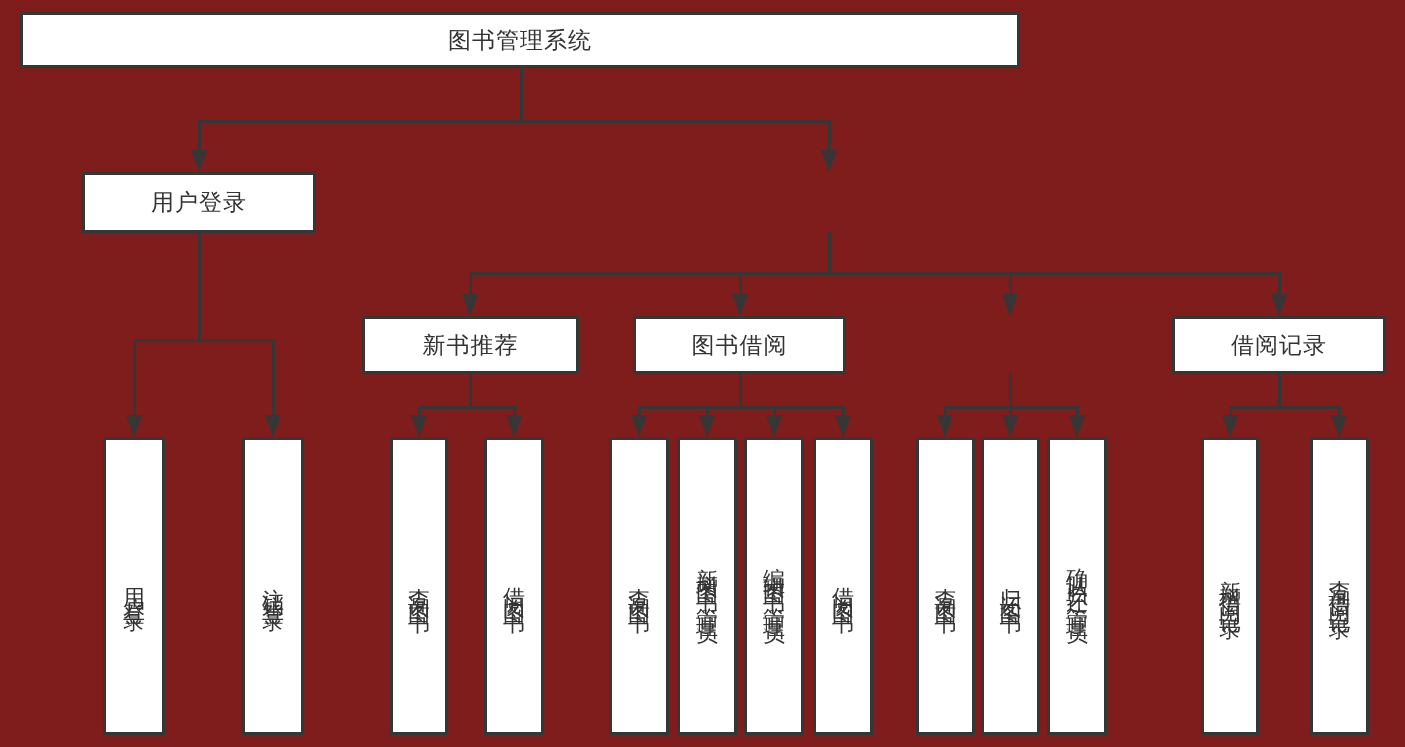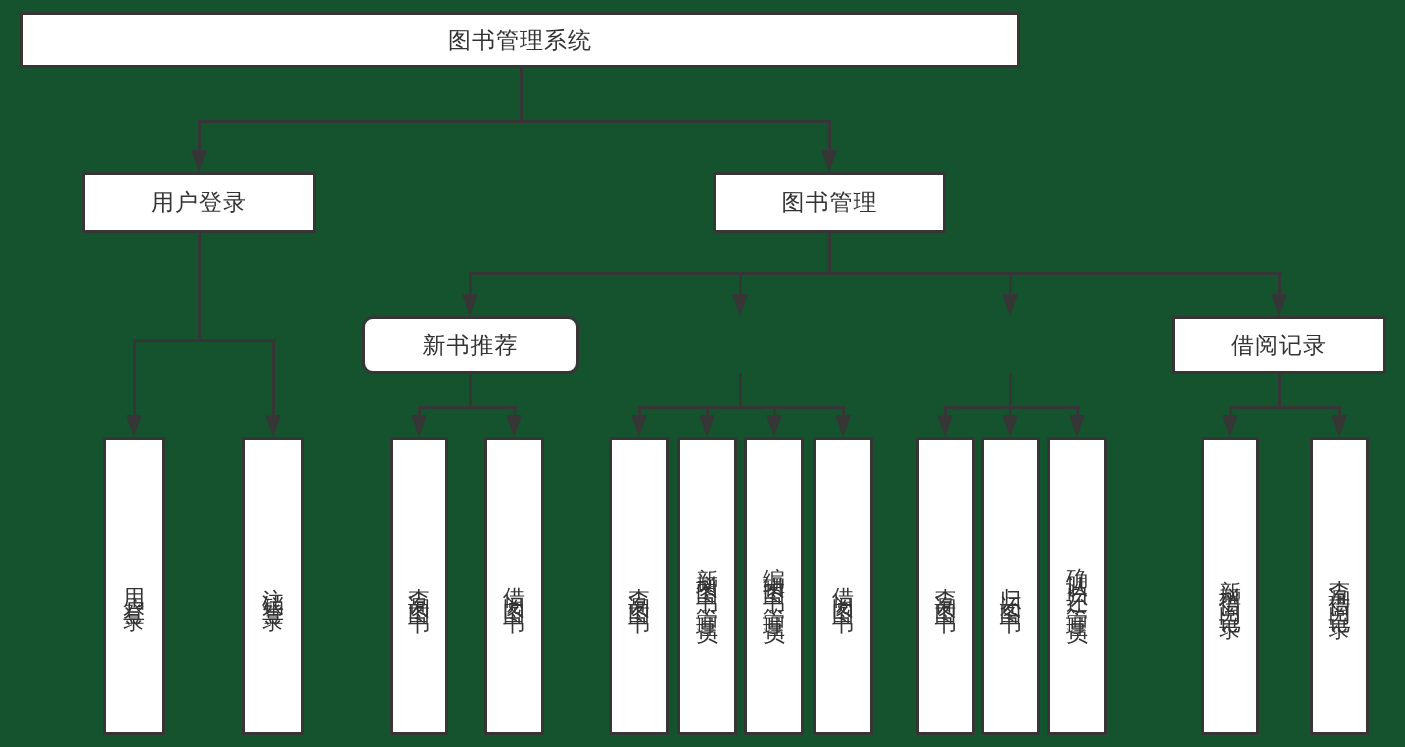--- a/index.html
+++ b/index.html
@@ -1,20 +1,20 @@
 <!DOCTYPE html>
 <html><head>
 <meta charset="utf-8">
 <title>图书管理系统</title>
 <style>
   html,body{margin:0;padding:0;background:#ffffff;}
   .canvas{
     position:relative;
     width:1405px;height:747px;
-    background:#14532d;
+    background:#7f1d1d;
     font-family:"DejaVu Sans","Liberation Sans",sans-serif;
     color:#333333;
     overflow:hidden;
   }
   .box{
     position:absolute;
     box-sizing:border-box;
     border:3px solid #363636;
     background:#ffffff;
     display:flex;
@@ -68,28 +68,28 @@
 <div class="canvas">
 
   <div class="box" style="left:20px;top:12px;width:1000px;height:56px;">
     <span>图书管理系统</span>
   </div>
 
   <div class="box" style="left:82px;top:172px;width:234px;height:61px;">
     <span>用户登录</span>
   </div>
 
-  <div class="box" style="left:713px;top:172px;width:233px;height:61px;">
-    <span>图书管理</span>
-  </div>
 
-  <div class="box" style="left:362px;top:316px;width:217px;height:58px;border-radius:11px;">
+  <div class="box" style="left:362px;top:316px;width:217px;height:58px;">
     <span>新书推荐</span>
   </div>
 
+  <div class="box" style="left:633px;top:316px;width:213px;height:58px;">
+    <span>图书借阅</span>
+  </div>
 
 
   <div class="box" style="left:1172px;top:316px;width:214px;height:58px;">
     <span>借阅记录</span>
   </div>
 
   <div class="leaf" style="left:103px;width:62px;">
     <span class="vtext">用户登录</span>
   </div>
   <div class="leaf" style="left:242px;width:62px;">

